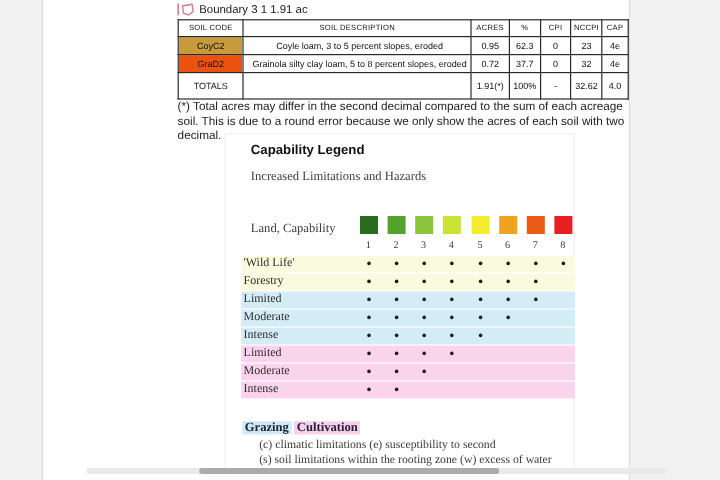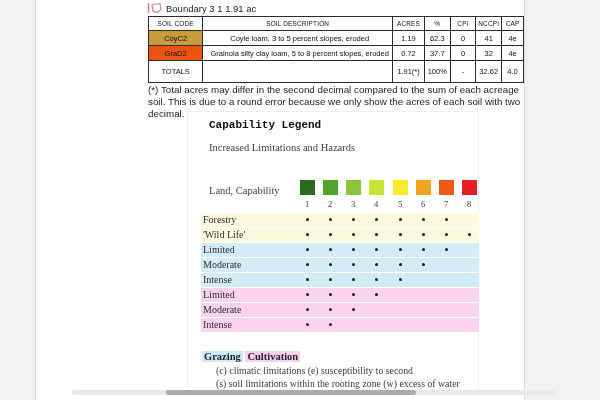--- a/index.html
+++ b/index.html
@@ -21,21 +21,21 @@
   td.code { font-weight:normal; }
   tr.totals td { height:22px; }
   td.tot-acres { word-break:break-all; line-height:1.2; padding:0 2px; }
 
   .footnote { position:absolute; left:112px; top:84px; width:382px; font-size:9.8px;
               line-height:1.22; color:#1d1d1d; }
 
   
   .panel { position:absolute; left:151px; top:111px; width:292px; height:284px; background:#fff;
            border:1px solid #f0f0f0; }
-  .panel .title { position:absolute; left:21px; top:7px; font-size:11px; font-weight:bold; color:#101010;font-family:Liberation Mono, monospace; }
+  .panel .title { position:absolute; left:21px; top:7px; font-size:11px; font-weight:bold; color:#101010; }
   .serif { font-family:"Liberation Serif", serif; }
   .panel .sub { position:absolute; left:21px; font-size:10.5px; color:#3f3f3f; }
   .panel .scale-label { position:absolute; left:21px; top:73px; font-size:10.5px; color:#3f3f3f; }
   .sq { position:absolute; top:68px; width:15px; height:15px; }
   .sq-num { position:absolute; top:87px; width:15px; text-align:center; font-size:8.5px; color:#3c3c3c; }
   .lrows { position:absolute; left:13px; top:101px; width:278px; }
   .lrow { position:relative; height:14px; margin-bottom:1px; }
   .lrow .lbl { position:absolute; left:2px; top:1px; font-size:10px; color:#2e2e2e; }
   .dot { position:absolute; top:5px; width:3px; height:3px; border-radius:50%; background:#1a1a1a; }
   .cats { position:absolute; left:14px; top:239px; font-size:10.5px; font-weight:bold; color:#22223a; }
@@ -79,24 +79,24 @@
         <th>%</th>
         <th>CPI</th>
         <th>NCCPI</th>
         <th>CAP</th>
       </tr>
     </thead>
     <tbody id="soil-rows">
         <tr>
           <td class="code" style="background: rgb(199, 154, 59);">CoyC2</td>
           <td class="desc">Coyle loam, 3 to 5 percent slopes, eroded</td>
-          <td>1.19</td>
+          <td>0.95</td>
           <td>62.3</td>
           <td>0</td>
-          <td>41</td>
+          <td>23</td>
           <td>4e</td>
         </tr>
         <tr>
           <td class="code" style="background: rgb(236, 82, 15);">GraD2</td>
           <td class="desc">Grainola silty clay loam, 5 to 8 percent slopes, eroded</td>
           <td>0.72</td>
           <td>37.7</td>
           <td>0</td>
           <td>32</td>
           <td>4e</td>
@@ -134,39 +134,39 @@
         <div class="sq-num serif" style="left: 204.5px;">5</div>
         <div class="sq" style="left: 227.5px; background: rgb(239, 163, 31);"></div>
         <div class="sq-num serif" style="left: 227.5px;">6</div>
         <div class="sq" style="left: 250.5px; background: rgb(235, 90, 23);"></div>
         <div class="sq-num serif" style="left: 250.5px;">7</div>
         <div class="sq" style="left: 273.5px; background: rgb(232, 30, 32);"></div>
         <div class="sq-num serif" style="left: 273.5px;">8</div>
       </div>
     <div class="lrows" id="legend-rows">
         <div class="lrow" style="background: rgb(250, 250, 223);">
-          <span class="lbl serif">Forestry</span>
-          <span class="dot" style="left: 104.5px;"></span>
-          <span class="dot" style="left: 127.5px;"></span>
-          <span class="dot" style="left: 150.5px;"></span>
-          <span class="dot" style="left: 173.5px;"></span>
-          <span class="dot" style="left: 197.5px;"></span>
-          <span class="dot" style="left: 220.5px;"></span>
-          <span class="dot" style="left: 243.5px;"></span>
-        </div>
-        <div class="lrow" style="background: rgb(250, 250, 223);">
           <span class="lbl serif">'Wild Life'</span>
           <span class="dot" style="left: 104.5px;"></span>
           <span class="dot" style="left: 127.5px;"></span>
           <span class="dot" style="left: 150.5px;"></span>
           <span class="dot" style="left: 173.5px;"></span>
           <span class="dot" style="left: 197.5px;"></span>
           <span class="dot" style="left: 220.5px;"></span>
           <span class="dot" style="left: 243.5px;"></span>
           <span class="dot" style="left: 266.5px;"></span>
+        </div>
+        <div class="lrow" style="background: rgb(250, 250, 223);">
+          <span class="lbl serif">Forestry</span>
+          <span class="dot" style="left: 104.5px;"></span>
+          <span class="dot" style="left: 127.5px;"></span>
+          <span class="dot" style="left: 150.5px;"></span>
+          <span class="dot" style="left: 173.5px;"></span>
+          <span class="dot" style="left: 197.5px;"></span>
+          <span class="dot" style="left: 220.5px;"></span>
+          <span class="dot" style="left: 243.5px;"></span>
         </div>
         <div class="lrow" style="background: rgb(211, 236, 246);">
           <span class="lbl serif">Limited</span>
           <span class="dot" style="left: 104.5px;"></span>
           <span class="dot" style="left: 127.5px;"></span>
           <span class="dot" style="left: 150.5px;"></span>
           <span class="dot" style="left: 173.5px;"></span>
           <span class="dot" style="left: 197.5px;"></span>
           <span class="dot" style="left: 220.5px;"></span>
           <span class="dot" style="left: 243.5px;"></span>

